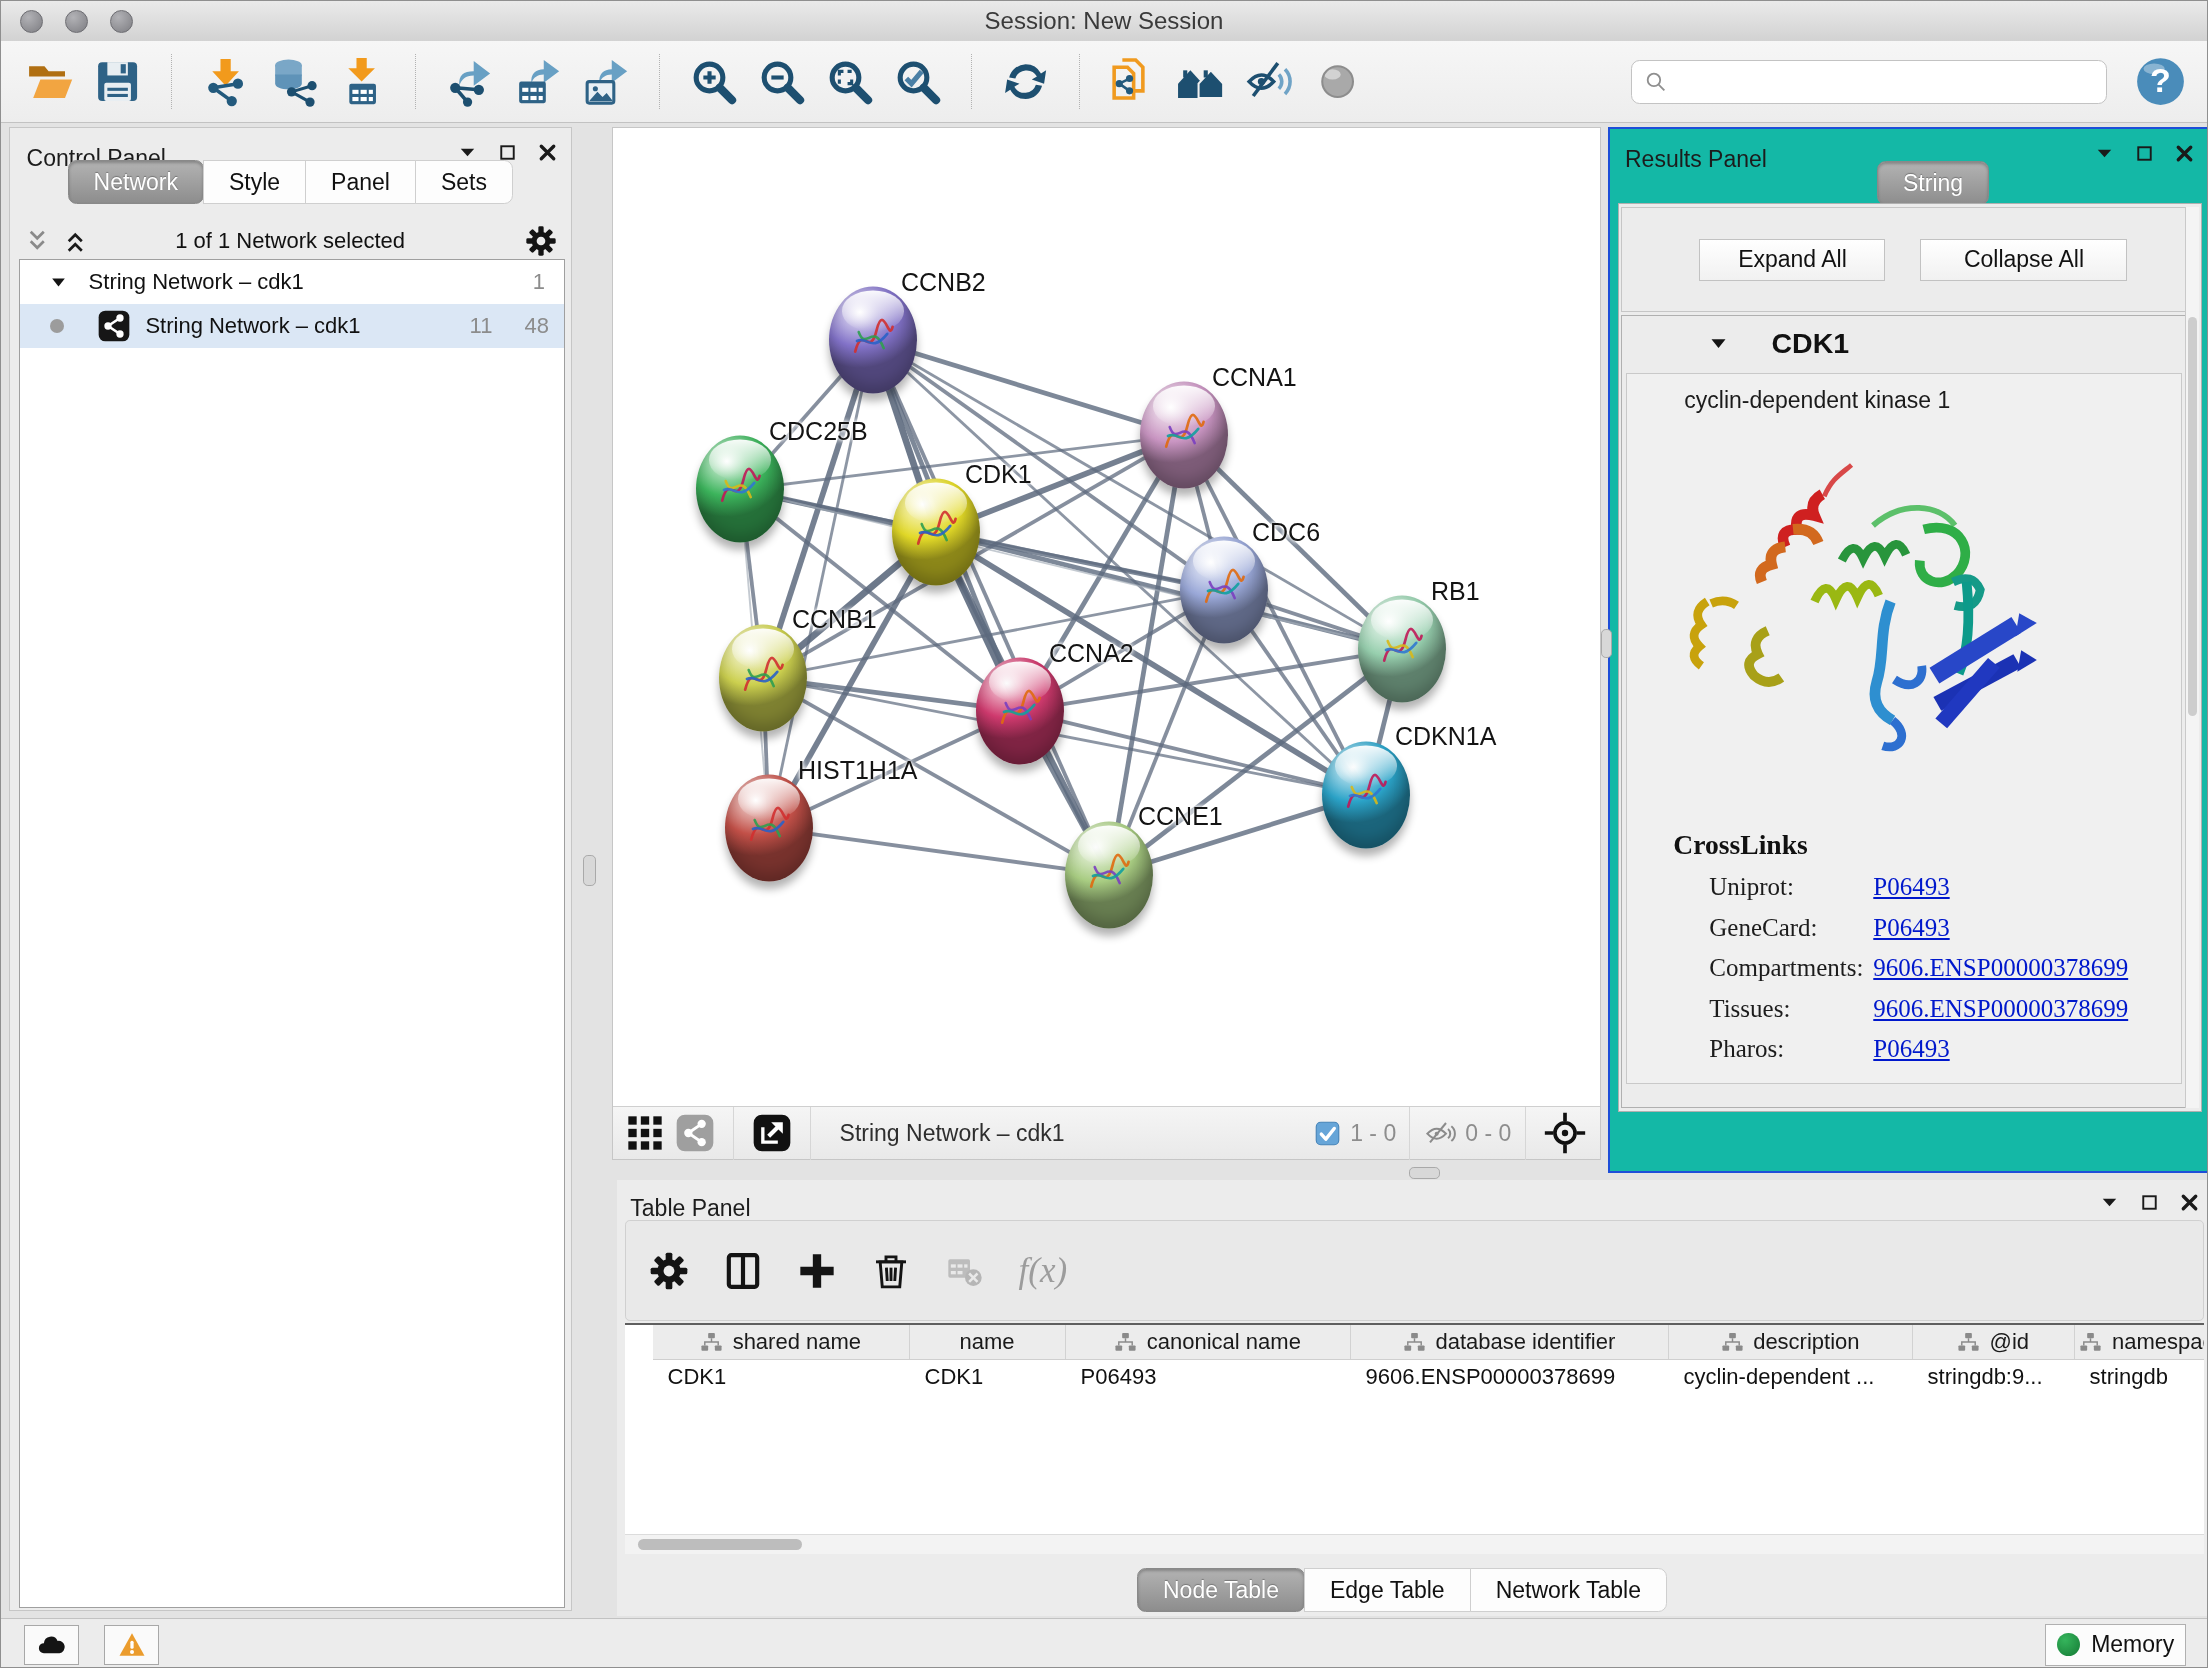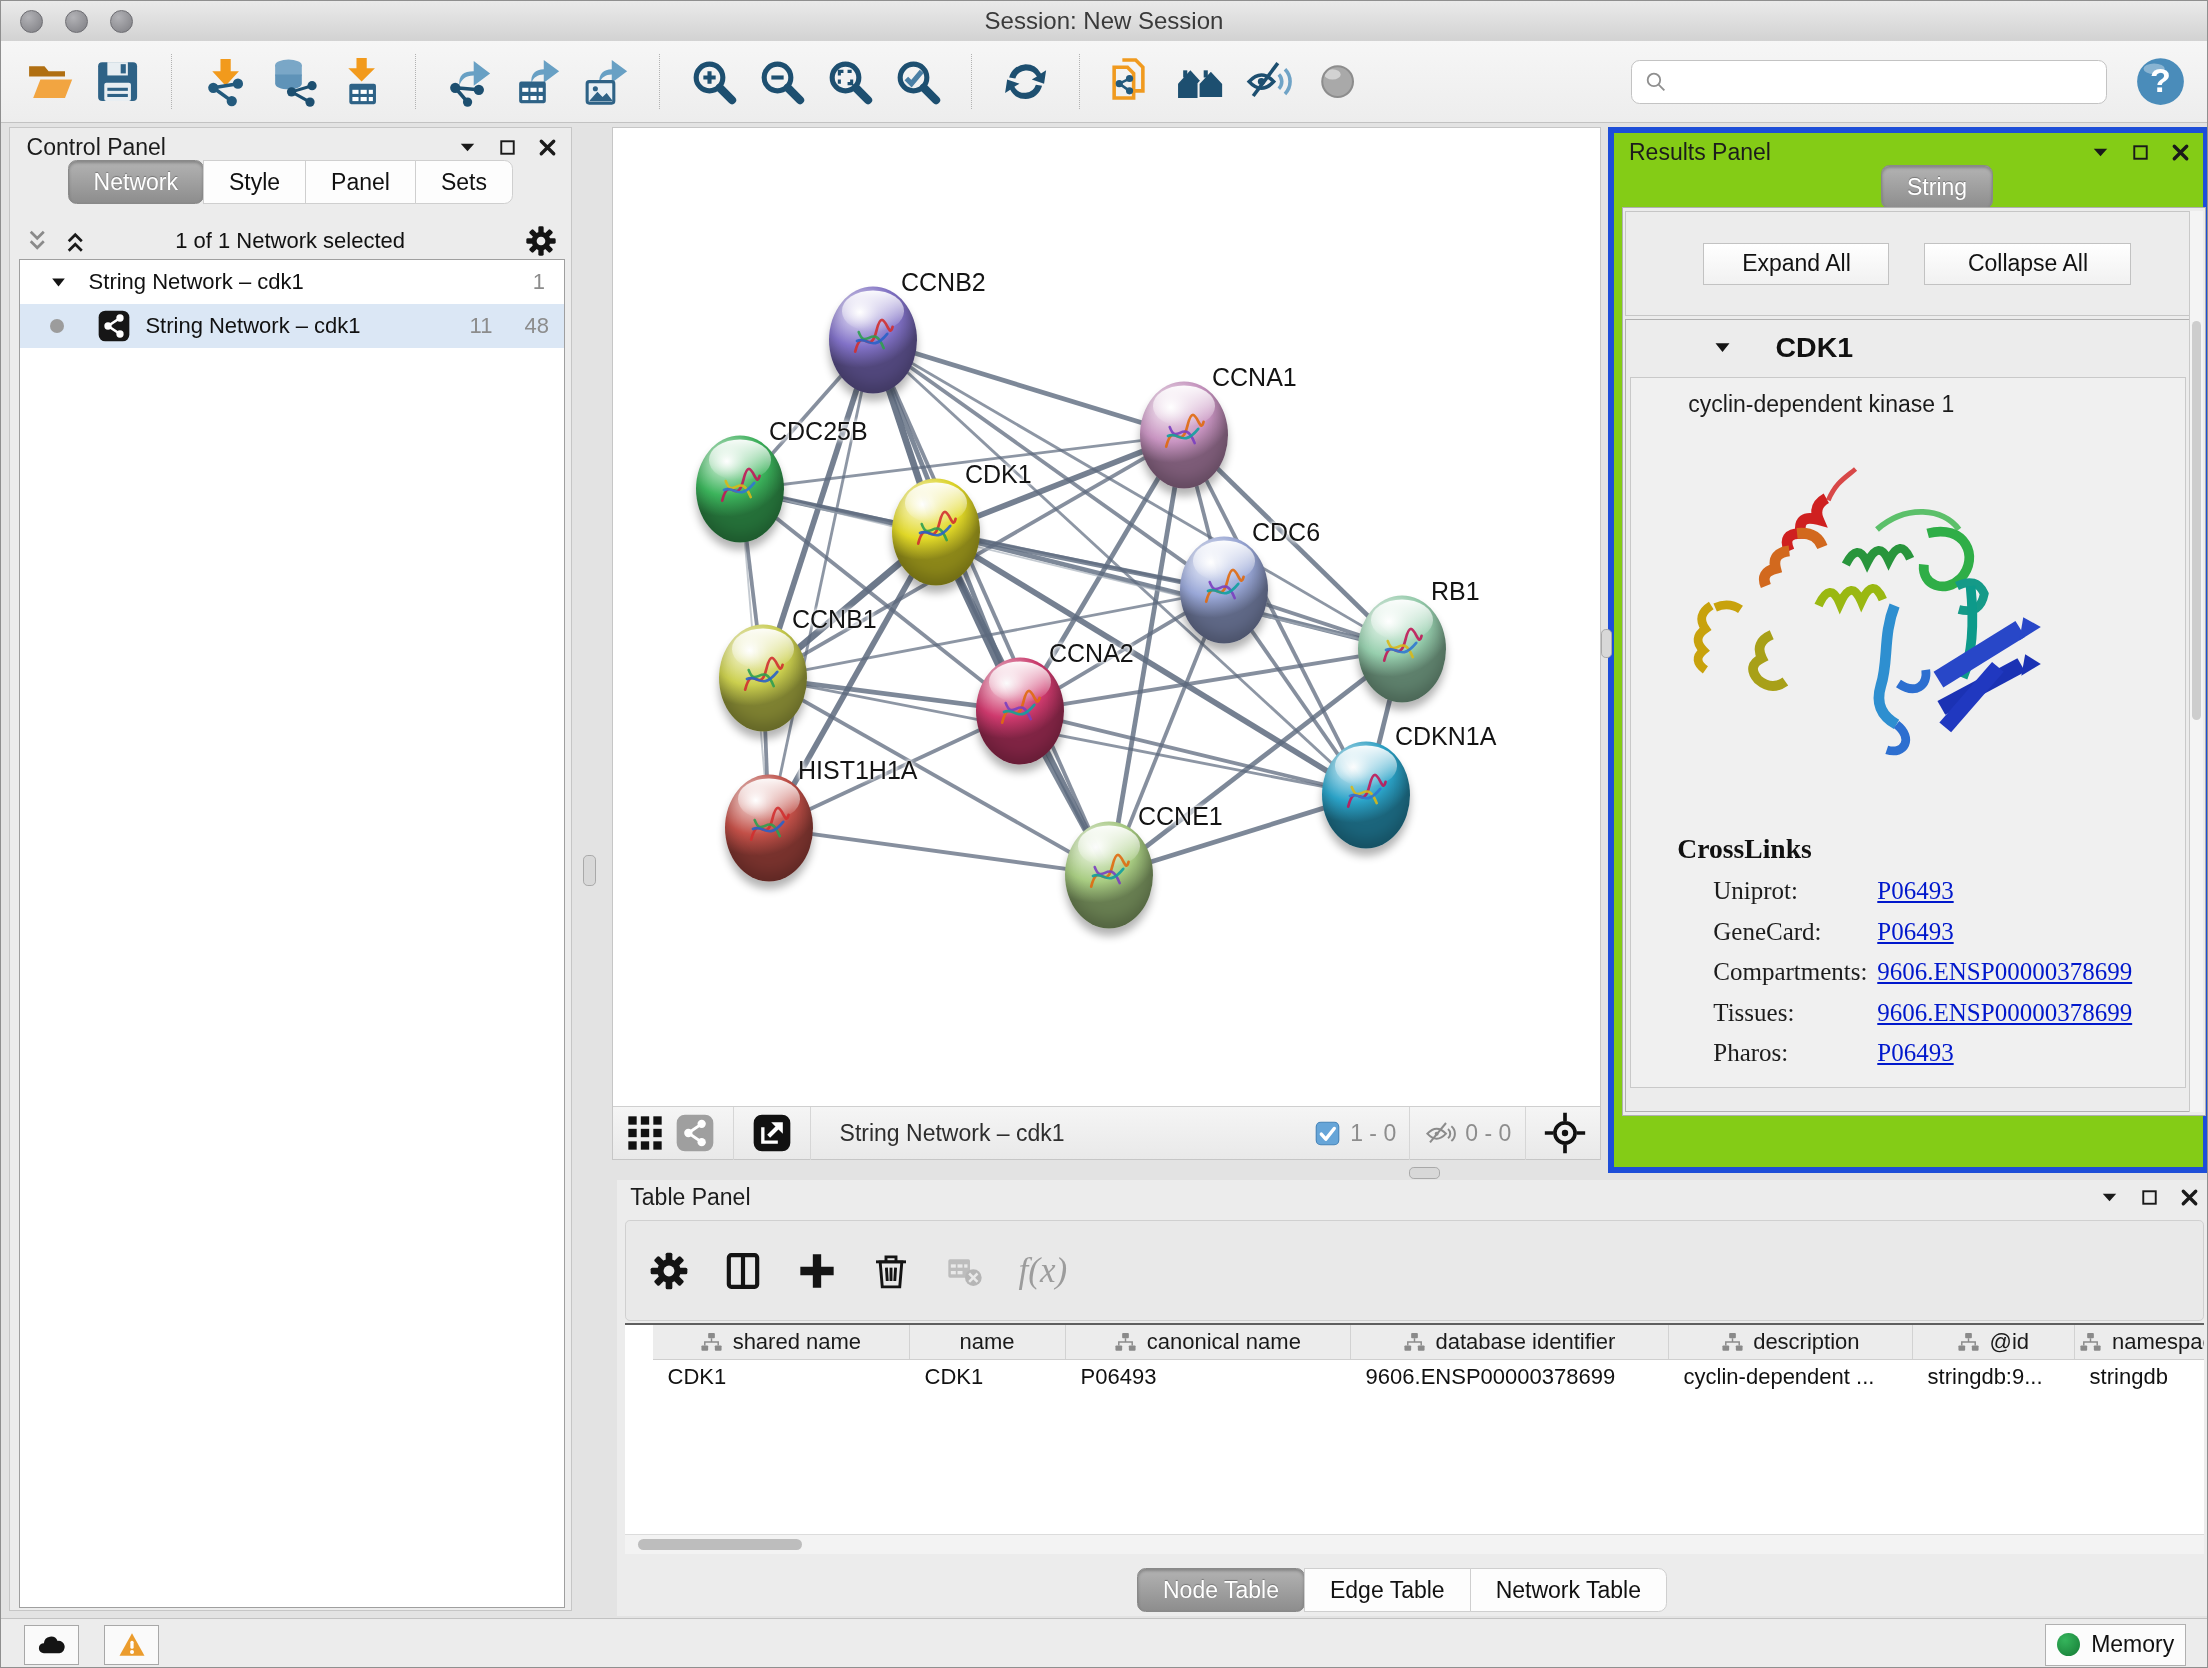--- a/index.html
+++ b/index.html
@@ -28,21 +28,21 @@
   .tb-sep{width:0;height:55px;border-left:1.9px dotted #b2b2b2;margin:0 12.4px;}
   .tb-spacer{flex:1;}
   #search-box{width:476px;height:44px;background:#fff;border:1px solid #c3c3c3;border-radius:8.6px;
     display:flex;align-items:center;padding:0 11.4px;gap:7.6px;box-sizing:border-box;}
   #ic-search{width:25px;height:25px;}
   #search-input{border:none;outline:none;flex:1;font-size:23px;background:transparent;font-family:inherit;}
   #help-btn{width:51px;height:51px;margin-left:28.5px;border:none;background:transparent;padding:0;}
 
   
   .panel-header{display:flex;align-items:center;justify-content:space-between;}
-  .panel-title{font-size:23px;color:#1c1c1c;}
+  .panel-title{font-size:23px;color:#1c1c1c;margin-top:11px;}
   .win-icons{display:flex;align-items:center;gap:17px;}
   .win-icons .icon{width:23px;height:23px;}
   .seg-tab{height:44px;display:flex;align-items:center;justify-content:center;
     padding:0 25px;font-size:23px;background:#fdfdfd;border:1px solid #cfcfcf;
     margin-left:-1px;color:#111;box-sizing:border-box;white-space:nowrap;}
   .seg-tab.first{border-radius:8.6px 0 0 8.6px;}
   .seg-tab.last{border-radius:0 8.6px 8.6px 0;}
   .seg-tab.selected{background:linear-gradient(#b3b3b3,#8d8d8d);color:#fff;border-color:#898989;
     border-radius:8.6px;text-shadow:0 -1px 1px rgba(0,0,0,.3);box-shadow:inset 0 1.9px 2.9px rgba(0,0,0,.25);}
 
@@ -89,21 +89,21 @@
   .nf-ic{width:40px;height:40px;margin:0 4.8px;}
   .f-sep{width:1px;height:53px;background:#d6d6d6;margin:0 13.3px;flex:none;}
   #nf-name{font-size:23px;color:#2e2e2e;margin-left:15px;}
   #nf-check{width:27px;height:27px;margin-right:9.5px;}
   #nf-eye{width:32px;height:32px;margin-right:9.5px;}
   .nf-count{font-size:23px;color:#8d8d8d;}
   #nf-crosshair{width:44px;height:44px;margin-left:3.8px;}
 
   
   #results-panel{position:absolute;left:1607px;top:126px;width:601px;height:1046px;
-    background:#84cc16;border:6px solid #1d4ed8;box-sizing:border-box;}
+    background:#14b8a6;border:2px solid #1d4ed8;box-sizing:border-box;}
   #rp-header{position:absolute;left:15px;top:5.7px;right:11.4px;}
   #rp-tab{position:absolute;left:268px;top:32px;}
   #rp-box{position:absolute;left:7.6px;top:74px;width:584px;height:909px;
     border:1px solid #b0b0b0;background:#ececec;box-sizing:border-box;}
   #rp-buttons{position:absolute;left:2.9px;top:2.9px;width:565px;height:105px;
     border:1px solid #c6c6c6;background:#ececec;box-sizing:border-box;}
   .rp-btn{position:absolute;height:42px;background:linear-gradient(#ffffff,#f1f1f1);
     border:1px solid #c2c2c2;border-radius:0;font-size:23px;color:#111;
     display:flex;align-items:center;justify-content:center;font-family:inherit;}
   #btn-expand{left:77px;top:31px;width:186px;}

